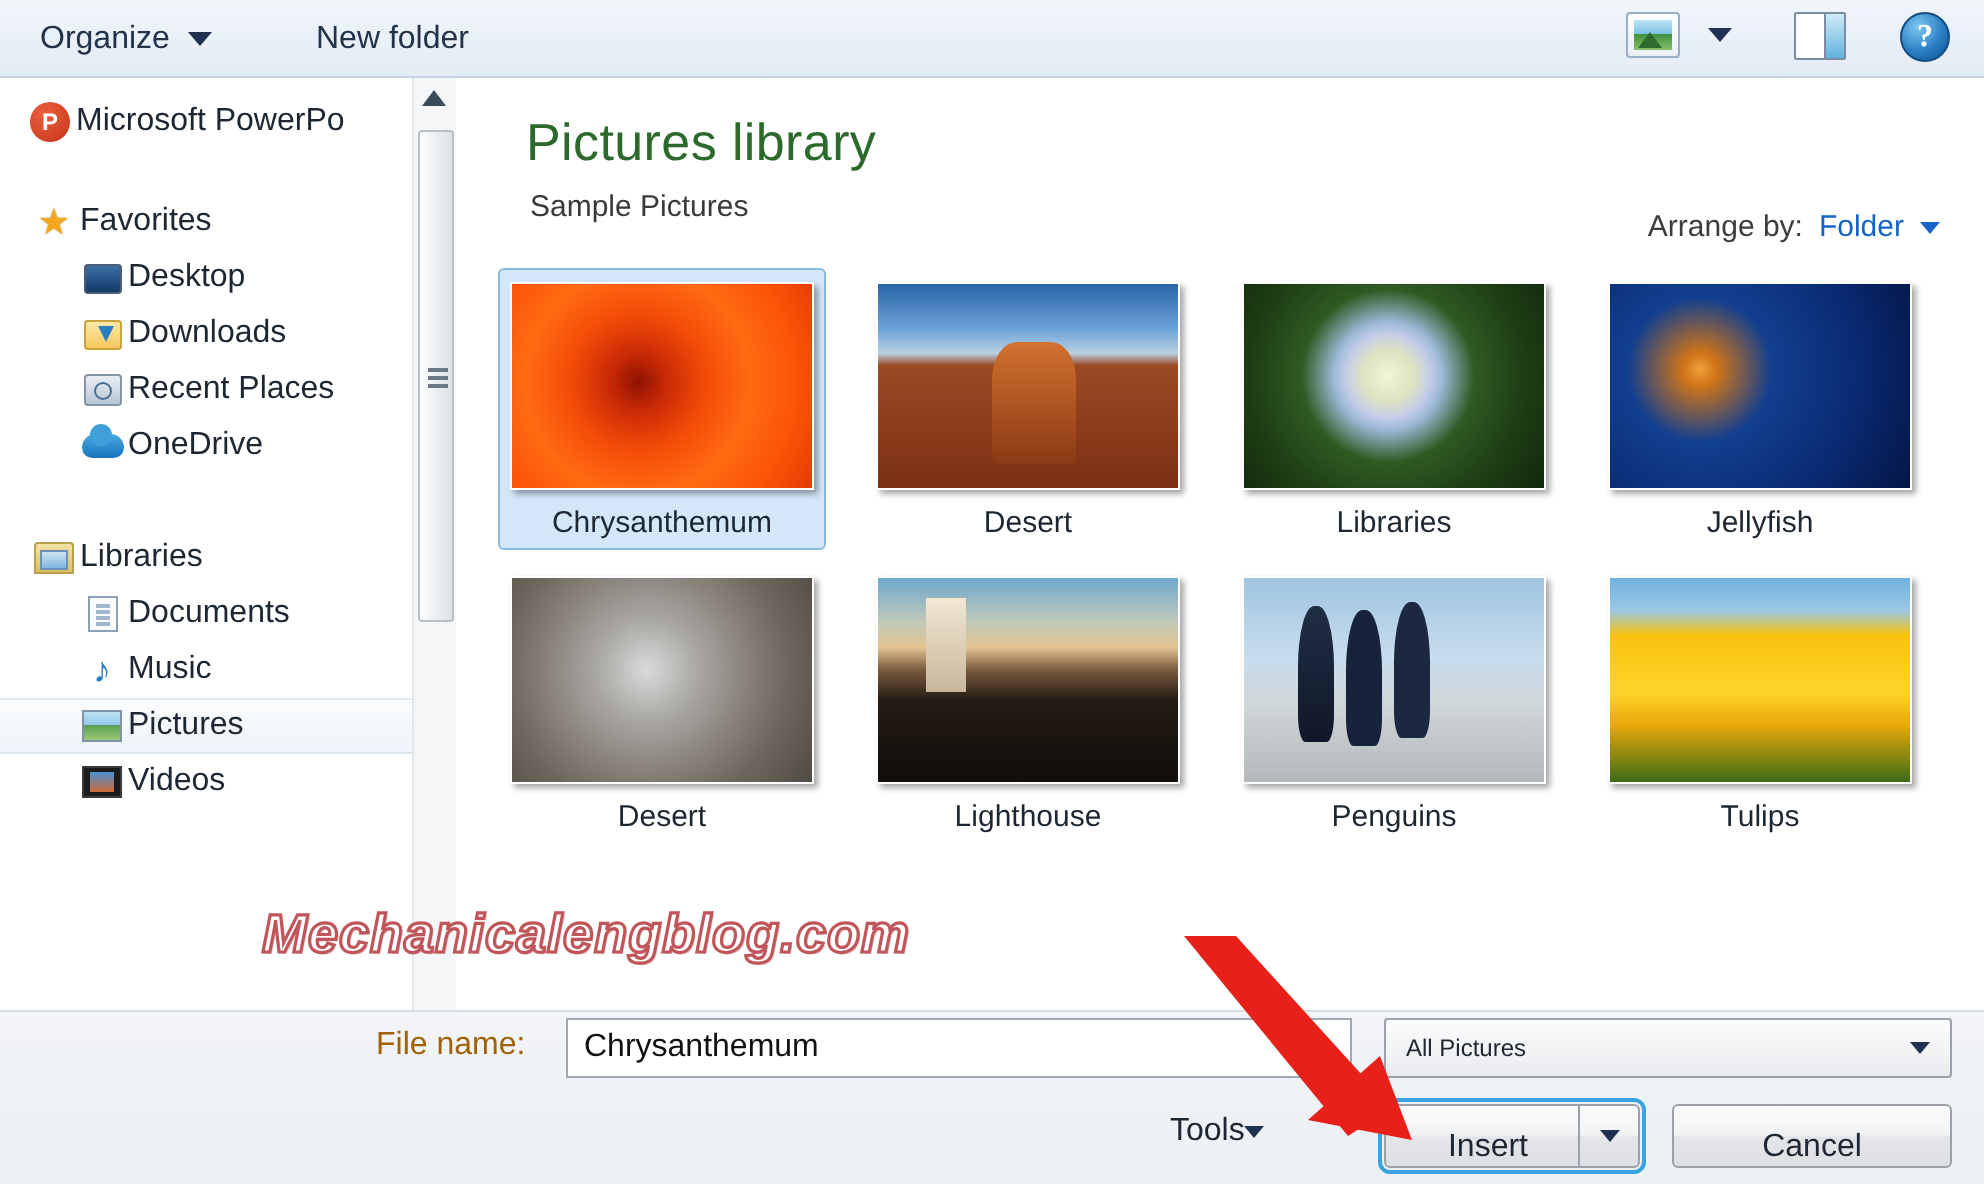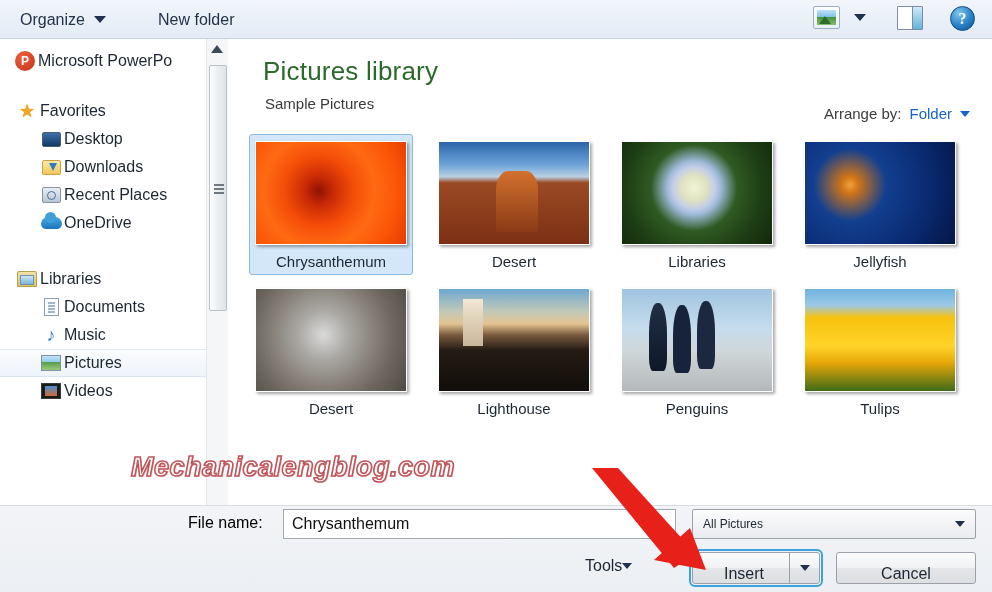--- a/index.html
+++ b/index.html
@@ -243,21 +243,21 @@
     linear-gradient(to bottom, #6fb2de 0%, #9cc9e6 16%, #f7c20d 28%, #ffd42a 56%, #e8a808 72%, #3e6b17 100%);}
 
   
   .bottombar {
     position:absolute; left:0; top:505px; width:992px; height:87px;
     background: linear-gradient(to bottom,#f2f4f7 0%, #eceff3 100%);
     border-top: 1px solid #d8dde3;
   }
   .fn-label {
     position:absolute; left:188px; top:514px;
-    font-size:16px; color:#000000;
+    font-size:16px; color:#a16207;
   }
   .fn-input {
     position:absolute; left:283px; top:509px; width:393px; height:30px;
     background:#ffffff; border:1px solid #a0a8b2;
     font-size:16px; color:#111; padding:4px 8px; line-height:21px;
     font-family:"Liberation Sans",sans-serif;
   }
   .ftype {
     position:absolute; left:692px; top:509px; width:284px; height:30px;
     background: linear-gradient(to bottom,#fcfcfd,#e9ebee);

